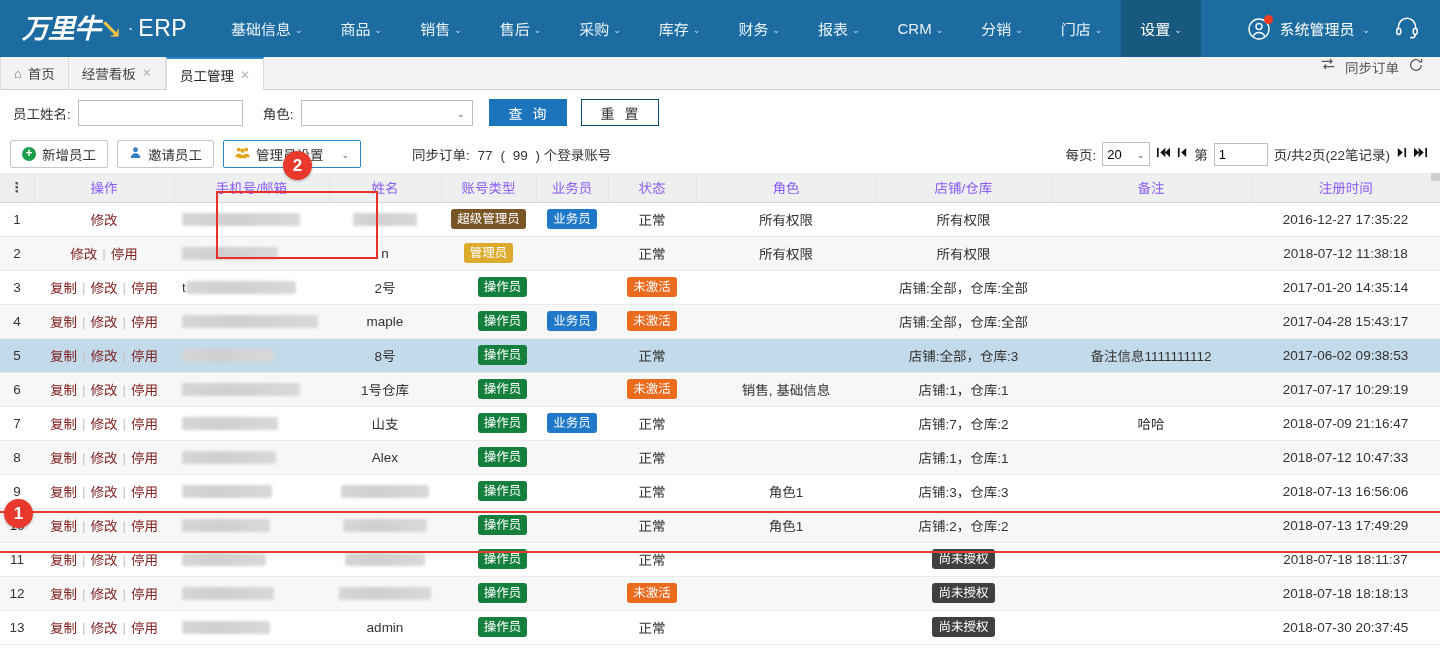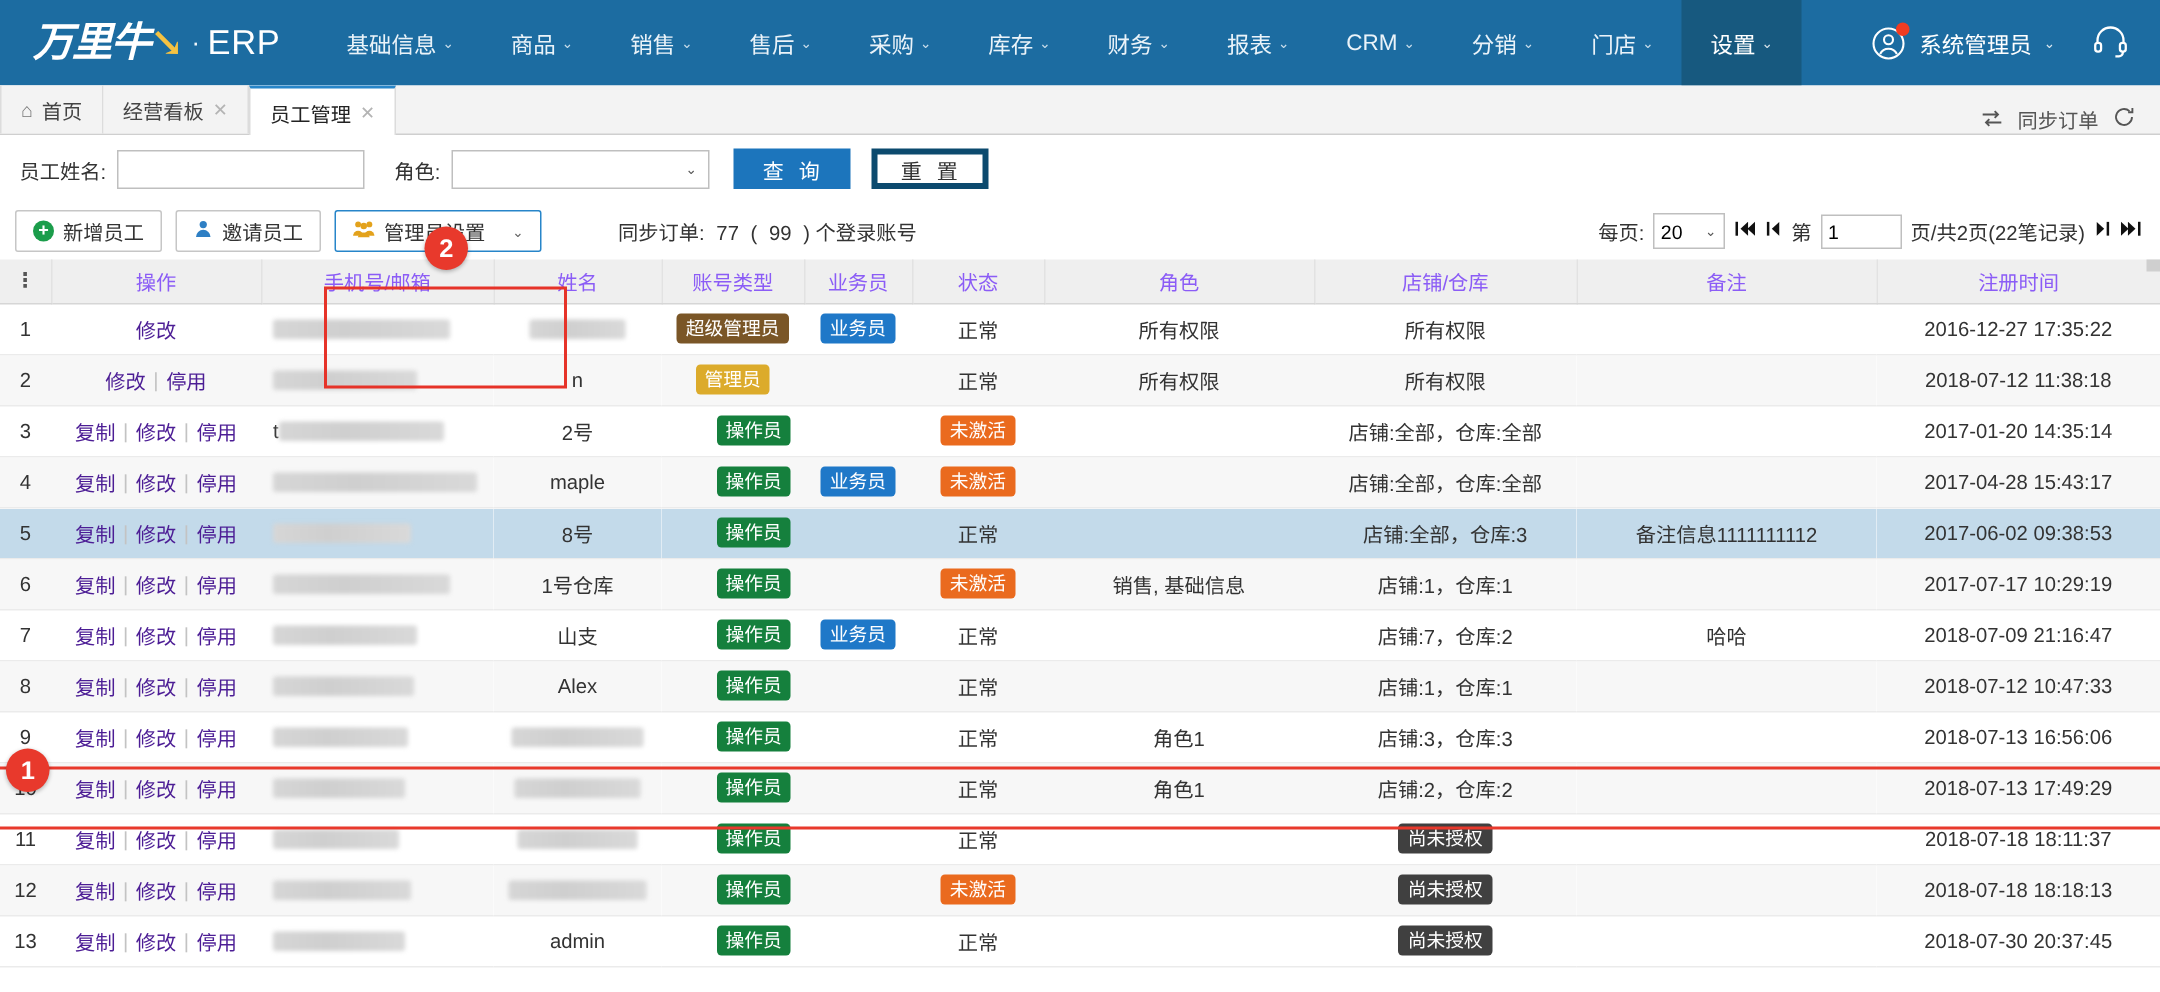--- a/index.html
+++ b/index.html
@@ -61,21 +61,21 @@
   .tab.home { border-left: 1px solid #dcdcdc; }
   .tab.active {
     background: #fff; color: #222;
     border-top: 2px solid #2785c9;
     border-left: 1px solid #dcdcdc;
     height: 33px; margin-bottom: -1px;
   }
   .tab .x { color: #b4b4b4; font-size: 12px; }
   .home-ico { font-size: 13px; color: #777; }
   .tabsright {
-    margin-left: auto; display: flex; align-items: flex-end; gap: 9px;
+    margin-left: auto; display: flex; align-items: flex-start; gap: 9px;
     padding-right: 16px; height: 32px; color: #555; font-size: 13.5px;
   }
   .tabsright span { cursor: pointer; }
 
   
   .searchrow {
     height: 45px; display: flex; align-items: center;
     padding-left: 13px; gap: 0; background: #fff;
   }
   .fld-label { font-size: 13.5px; color: #333; margin-right: 7px; }
@@ -95,21 +95,21 @@
     position: absolute; right: 8px; top: 50%; transform: translateY(-45%);
     font-size: 9px; color: #555; pointer-events: none;
   }
   .btn-primary {
     height: 27px; min-width: 78px; background: #1c75bc; color: #fff;
     border: none; font-size: 14px; letter-spacing: 3px; cursor: pointer;
     font-family: inherit; padding: 0 10px 0 13px;
   }
   .btn-ghost {
     height: 27px; min-width: 78px; background: #fff; color: #333;
-    border: 4px solid #0c4a6e; font-size: 14px; letter-spacing: 3px;
+    border: 1px solid #0c4a6e; font-size: 14px; letter-spacing: 3px;
     cursor: pointer; font-family: inherit; padding: 0 10px 0 13px;
   }
 
   
   .toolbar {
     height: 38px; display: flex; align-items: center;
     padding-left: 10px; position: relative; background: #fff;
   }
   .tbtn {
     height: 28px; border: 1px solid #c6c6c6; background: #fff;
@@ -208,21 +208,21 @@
   .c-name { width: 112px; }
   .c-acct { width: 95px; }
   .c-sales { width: 72px; }
   .c-state { width: 88px; }
   .c-role { width: 180px; }
   .c-store { width: 175px; }
   .c-note { width: 200px; }
   .c-time { width: 189px; }
 
   .ops { display: flex; align-items: center; justify-content: center; gap: 0; }
-  .op { color: #4c1d95; cursor: pointer; padding: 0 5px; }
+  .op { color: #7f1d1d; cursor: pointer; padding: 0 5px; }
   .opdiv { color: #c3c3c3; }
 
   .blurbar {
     display: inline-block; height: 13px; border-radius: 2px;
     background: linear-gradient(90deg,#d6d6d6,#cfcfcf 40%,#d9d9d9);
     filter: blur(1.4px); vertical-align: middle;
   }
 
   .badge {
     display: inline-block; padding: 2px 6px; border-radius: 3px;

